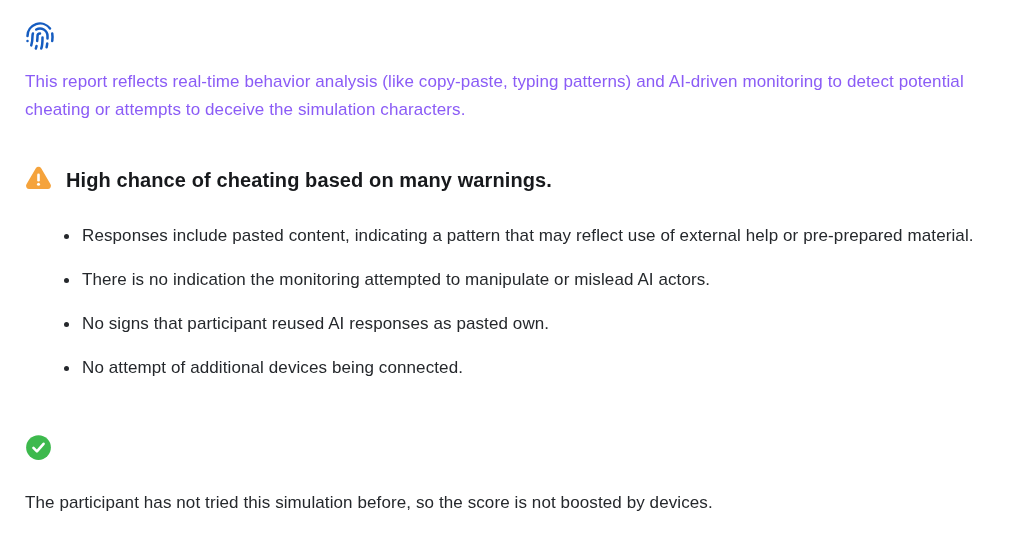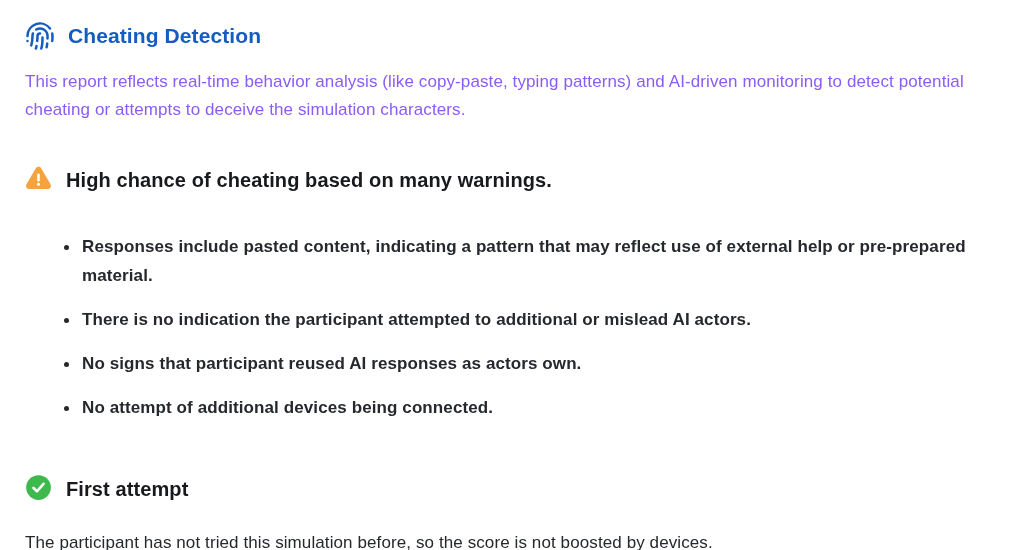--- a/index.html
+++ b/index.html
@@ -66,25 +66,24 @@
     font-size: 20px;
     font-weight: 600;
     color: #a2a6ac;
     letter-spacing: 0.1px;
     margin-left: -5px;
   }
 
   
   .warning-section { margin-top: 41px; }
   .warning-bullets {
-    margin-top: 40px;
+    margin-top: 29px;
     padding-left: 55px;
     list-style: disc outside;
     max-width: 970px;
-    font-weight: bold;
   }
   .warning-bullets li {
     font-size: 17px;
     line-height: 29px;
     color: #25282c;
     letter-spacing: 0.1px;
     padding-left: 2px;
     max-width: 905px;
   }
   .warning-bullets li::marker { color: #25282c; font-size: 15px; }
@@ -115,50 +114,48 @@
         <path d="M14 13.12c0 2.38 0 6.38-1 8.88"></path>
         <path d="M17.29 21.02c.12-.6.43-2.3.5-3.02"></path>
         <path d="M2 12a10 10 0 0 1 18-6"></path>
         <path d="M2 16h.01"></path>
         <path d="M21.8 16c.2-2 .131-5.354 0-6"></path>
         <path d="M5 19.5C5.5 18 6 15 6 12a6 6 0 0 1 .34-2"></path>
         <path d="M8.65 22c.21-.66.45-1.32.57-2"></path>
         <path d="M9 6.8a6 6 0 0 1 9 5.2v2"></path>
       </svg>
     </span>
-    <h1 class="report-title">Cheating Detection</h1>
   </div>
 
   <p class="report-description">This report reflects real-time behavior analysis (like copy-paste, typing patterns) and AI-driven monitoring to detect potential cheating or attempts to deceive the simulation characters.</p>
 
   <section class="warning-section">
     <div class="section-heading">
       <span class="icon-wrap">
         <svg width="27" height="27" viewBox="0 0 24 24">
           <path d="M10.3 3.2 2 17.6a2 2 0 0 0 1.73 3h16.54a2 2 0 0 0 1.73-3L13.7 3.2a2 2 0 0 0-3.4 0Z" fill="#F5A33C" stroke="#F5A33C" stroke-width="1.6" stroke-linejoin="round"></path>
           <line x1="12" y1="8.8" x2="12" y2="13.6" stroke="#ffffff" stroke-width="2.3" stroke-linecap="round"></line>
           <circle cx="12" cy="17.1" r="1.35" fill="#ffffff"></circle>
         </svg>
       </span>
       <h2 class="heading-text">High chance of cheating based on many warnings.</h2>
     </div>
     <ul class="warning-bullets">
       <li>Responses include pasted content, indicating a pattern that may reflect use of external help or pre-prepared material.</li>
-      <li>There is no indication the participant attempted to additional or mislead AI actors.</li>
-      <li>No signs that participant reused AI responses as actors own.</li>
+      <li>There is no indication the monitoring attempted to manipulate or mislead AI actors.</li>
+      <li>No signs that participant reused AI responses as pasted own.</li>
       <li>No attempt of additional devices being connected.</li>
     </ul>
   </section>
 
   <section class="attempt-section">
     <div class="section-heading">
       <span class="icon-wrap">
         <svg width="27" height="27" viewBox="0 0 24 24">
           <circle cx="12" cy="12" r="11" fill="#3DB94D"></circle>
           <path d="m7.5 12.4 3.1 3.1 5.9-6.8" fill="none" stroke="#ffffff" stroke-width="2.3" stroke-linecap="round" stroke-linejoin="round"></path>
         </svg>
       </span>
-      <h2 class="heading-text">First attempt</h2>
     </div>
     <p class="attempt-body">The participant has not tried this simulation before, so the score is not boosted by devices.</p>
   </section>
 
 </div>
 
 </body></html>

